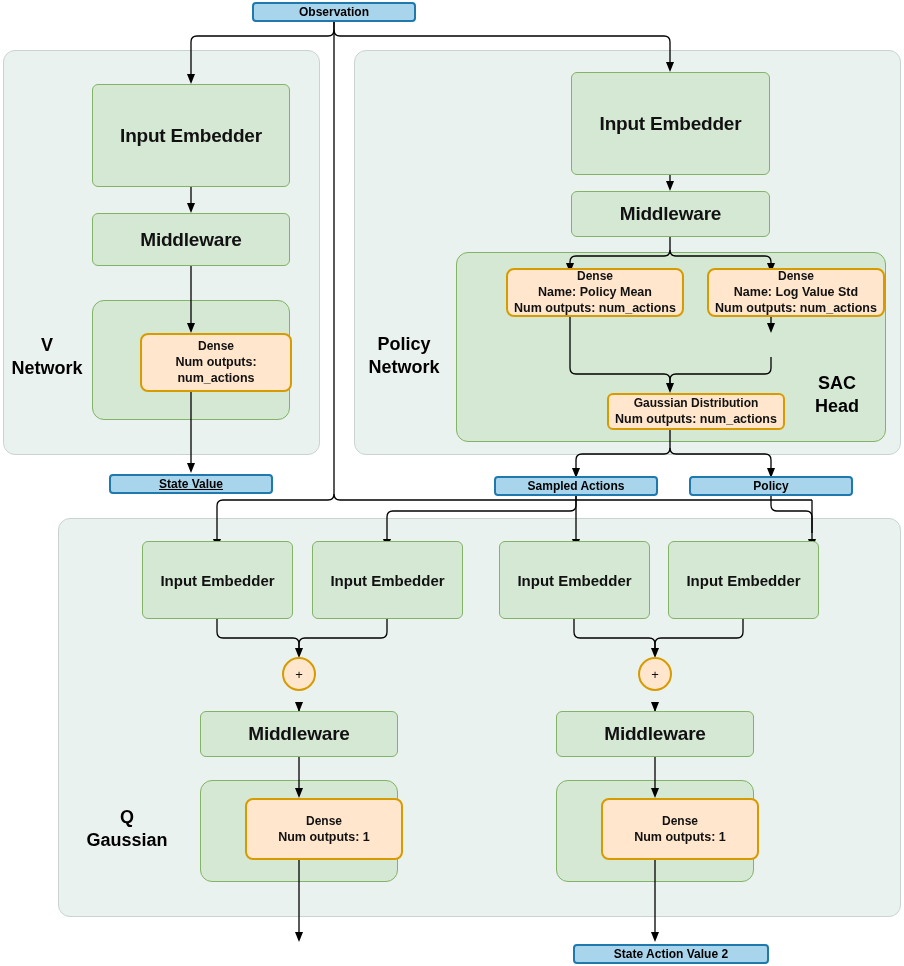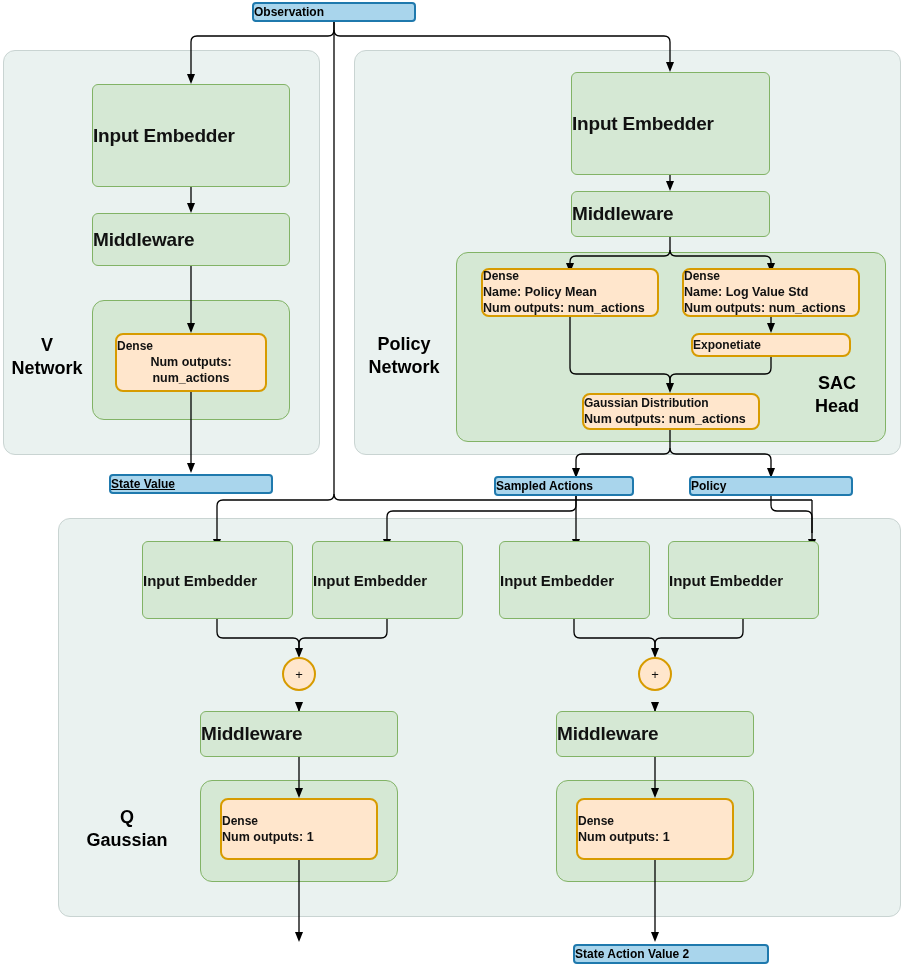--- a/index.html
+++ b/index.html
@@ -3,24 +3,24 @@
 <meta charset="utf-8">
 <style>
   html,body{margin:0;padding:0;background:#ffffff;}
   body{width:904px;height:966px;font-family:"Liberation Sans",sans-serif;}
   #canvas{position:relative;width:904px;height:966px;overflow:hidden;}
 
   .grp{position:absolute;background:#eaf2f0;border:1px solid #c9d4d2;border-radius:12px;box-sizing:border-box;}
   .grp-inner{position:absolute;background:#d5e8d4;border:1.5px solid #82b366;border-radius:12px;box-sizing:border-box;}
 
   .node{position:absolute;box-sizing:border-box;display:flex;flex-direction:column;
-        align-items:flex-start;justify-content:center;text-align:center;}
+        align-items:center;justify-content:center;text-align:center;}
 
   .green{background:#d5e8d4;border:1.5px solid #82b366;border-radius:6px;color:#111111;}
-  .orange{background:#ffe6cc;border:2px solid #d79b00;border-radius:8px;color:#111111;}
+  .orange{background:#ffe6cc;border:2px solid #d79b00;border-radius:8px;color:#111111;margin-left:25px;}
   .blue{background:#a9d5ec;border:2px solid #1f79ad;border-radius:4px;color:#000000;
         font-weight:bold;font-size:12px;}
 
   .t-big{font-size:19px;font-weight:bold;letter-spacing:-0.2px;}
   .t-med{font-size:15px;font-weight:bold;}
   .t-bold{font-size:12px;font-weight:bold;line-height:15px;}
   .t-reg{font-size:12.5px;font-weight:bold;line-height:16px;}
 
   .grplabel{position:absolute;font-size:18px;font-weight:bold;color:#000;text-align:center;
             line-height:23px;}
@@ -130,21 +130,21 @@
   </svg>
 
   <div class="node blue" style="left:252px;top:2px;width:164px;height:20px;">
     <span>Observation</span>
   </div>
 
   <div class="node blue" style="left:109px;top:474px;width:164px;height:20px;text-decoration:underline;">
     <span>State Value</span>
   </div>
 
-  <div class="node blue" style="left:494px;top:476px;width:140px;height:20px;">
+  <div class="node blue" style="left:494px;top:476px;width:164px;height:20px;">
     <span>Sampled Actions</span>
   </div>
 
   <div class="node blue" style="left:689px;top:476px;width:164px;height:20px;">
     <span>Policy</span>
   </div>
 
   <div class="node blue" style="left:217px;top:944px;width:164px;height:20px;margin-top:27px;">
     <span>State Action Value 1</span>
   </div>
@@ -184,25 +184,22 @@
     <span class="t-reg">Name: Policy Mean</span>
     <span class="t-reg">Num outputs: num_actions</span>
   </div>
 
   <div class="node orange" style="left:682px;top:268px;width:178px;height:49px;">
     <span class="t-bold">Dense</span>
     <span class="t-reg">Name: Log Value Std</span>
     <span class="t-reg">Num outputs: num_actions</span>
   </div>
 
-  <div class="node orange" style="left:691px;top:333px;width:160px;height:24px;">
-    <span class="t-bold">Exponetiate</span>
-  </div>
-
-  <div class="node orange" style="left:582px;top:393px;width:178px;height:37px;">
+
+  <div class="node orange" style="left:582px;top:393px;width:178px;height:37px;border-radius:6px;">
     <span class="t-bold">Gaussian Distribution</span>
     <span class="t-reg">Num outputs: num_actions</span>
   </div>
 
   <div class="grplabel" style="left:356px;top:333px;width:96px;">
     <div>Policy</div>
     <div>Network</div>
   </div>
 
   <div class="grplabel" style="left:800px;top:372px;width:74px;">

